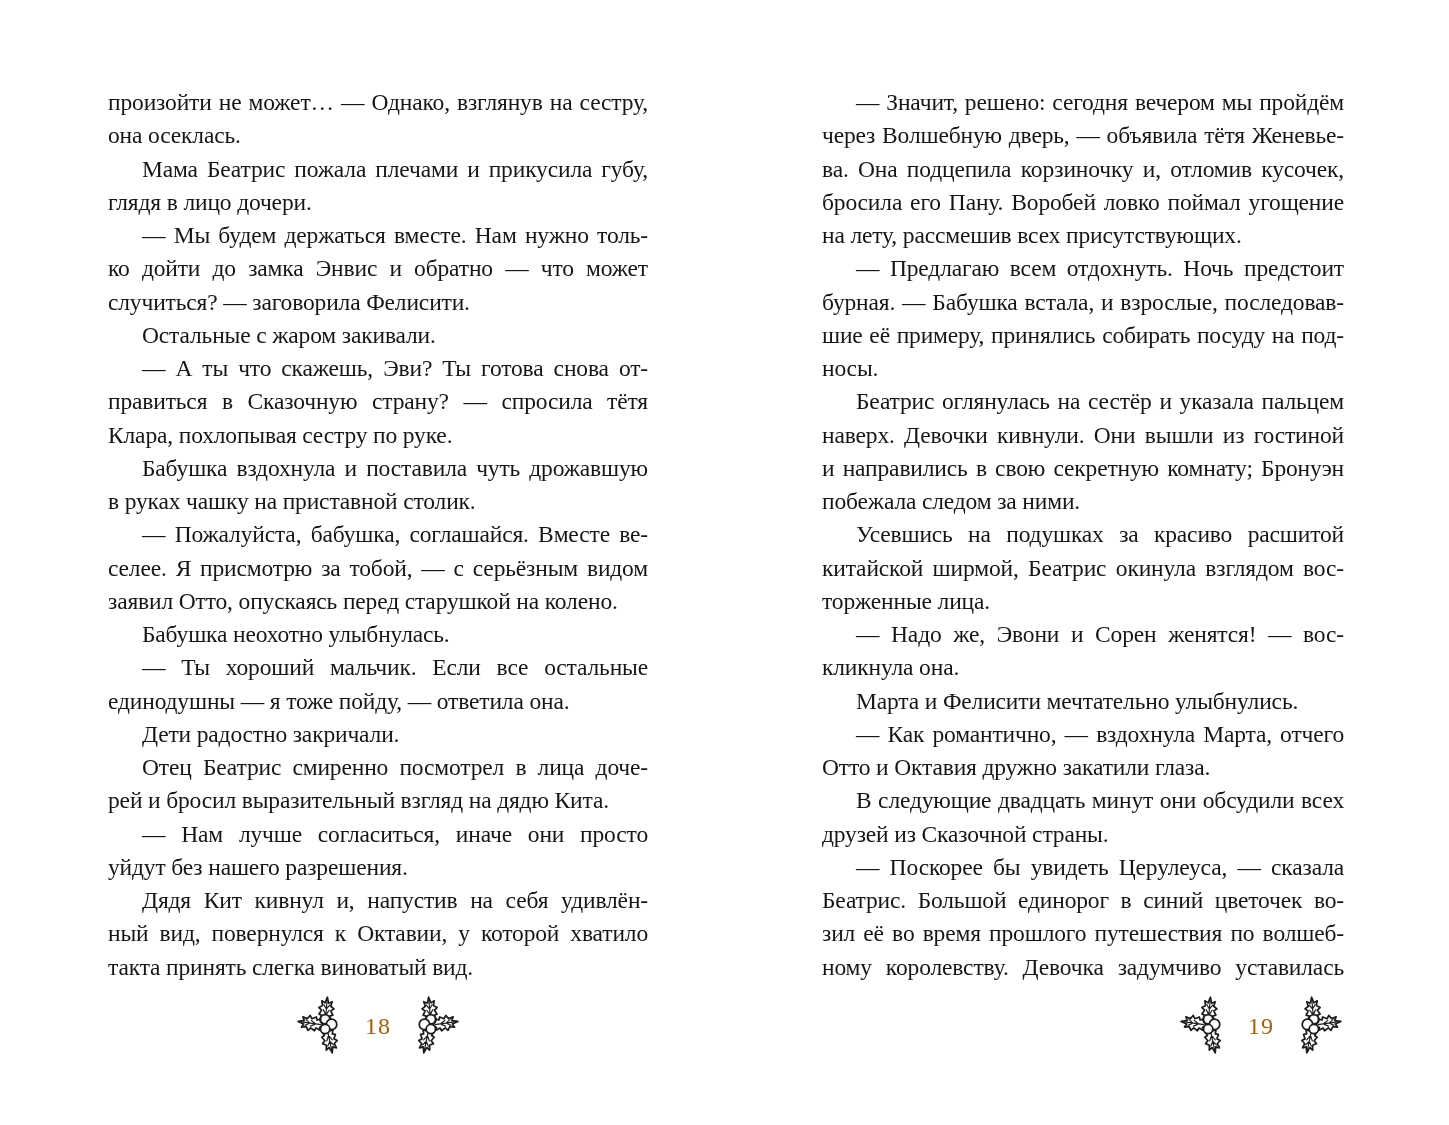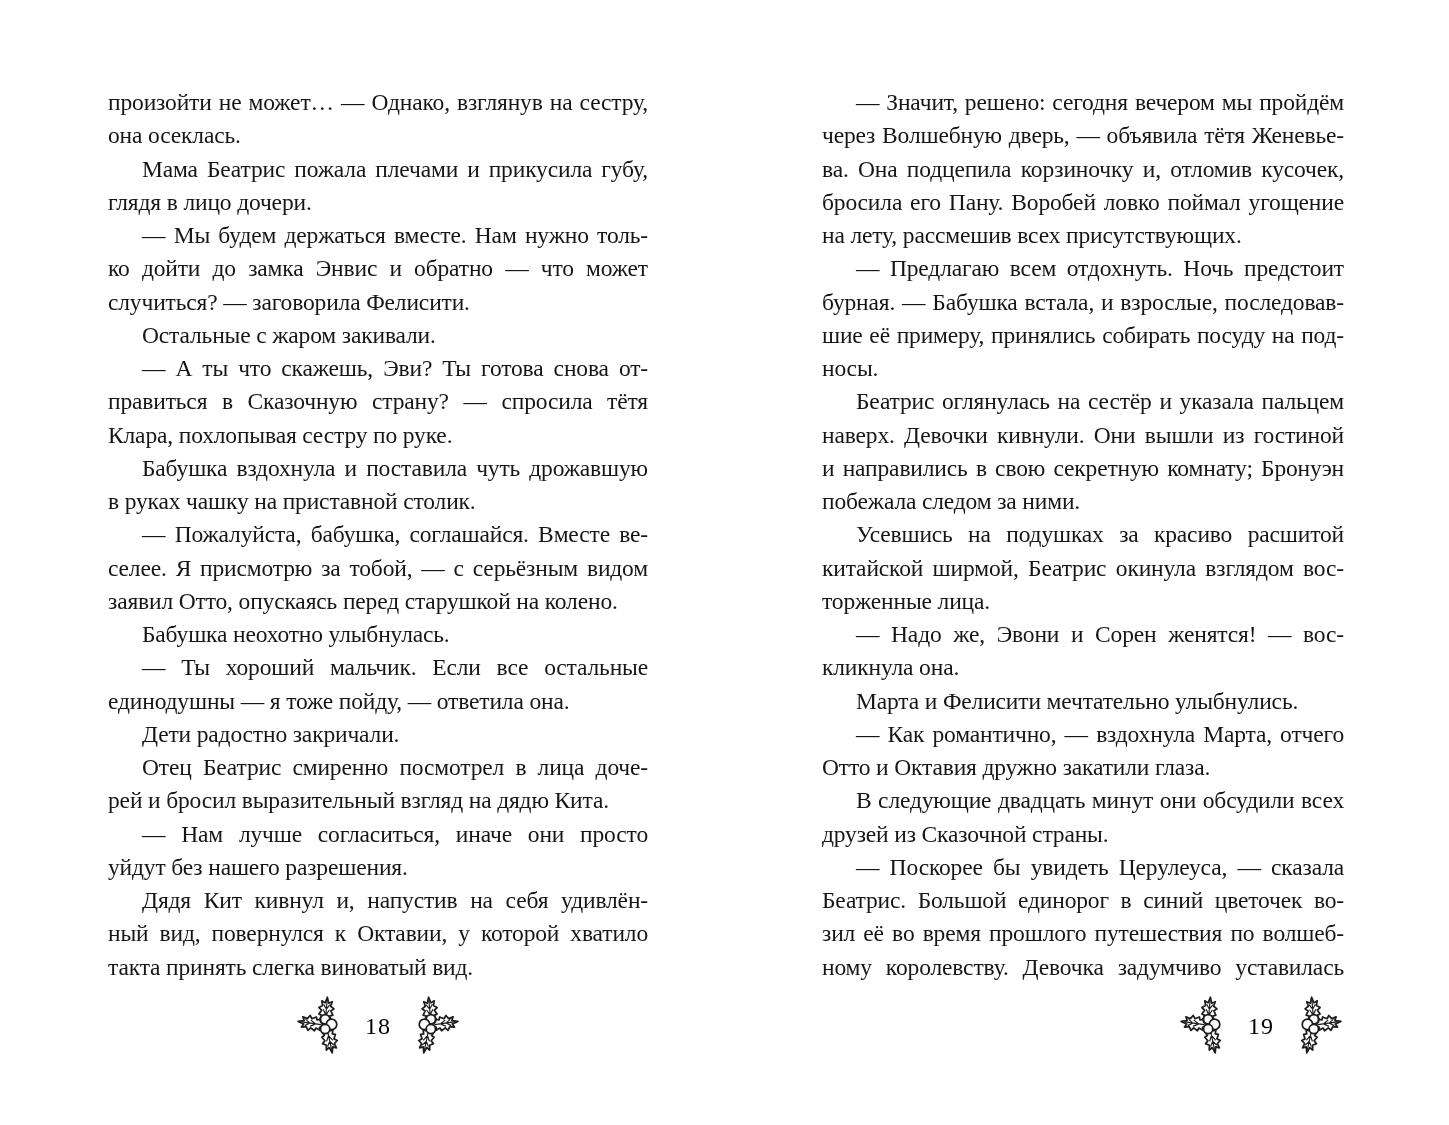--- a/index.html
+++ b/index.html
@@ -22,21 +22,21 @@
   .line { text-align:justify; text-align-last:justify; white-space:normal; }
   .line.ind { text-indent:34px; }
   .line.end { text-align-last:left; }
   .footer {
     position:absolute; top:988px; height:74px;
     display:flex; align-items:center; justify-content:center; gap:12px;
   }
   .footer.left  { left:108px; width:540px; }
   .footer.right { left:822px; width:522px;justify-content:flex-end; }
   .pagenum {
-    font-size:24px; color:#000000; letter-spacing:1px;
+    font-size:24px; color:#a16207; letter-spacing:1px;
     transform:translateY(1px);
   }
   .holly { display:block; }
   .holly.flip { transform:scaleX(-1); }
 </style>
 </head>
 <body>
 
 <svg width="0" height="0" style="position:absolute">
   <defs>

